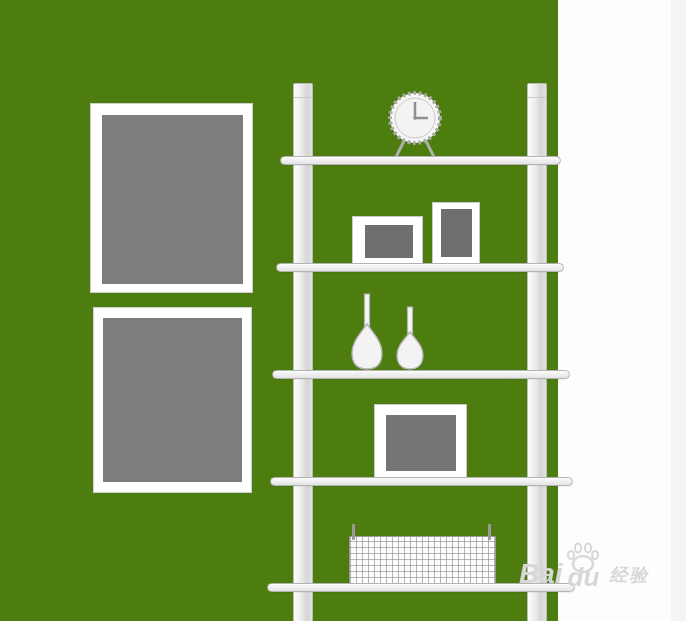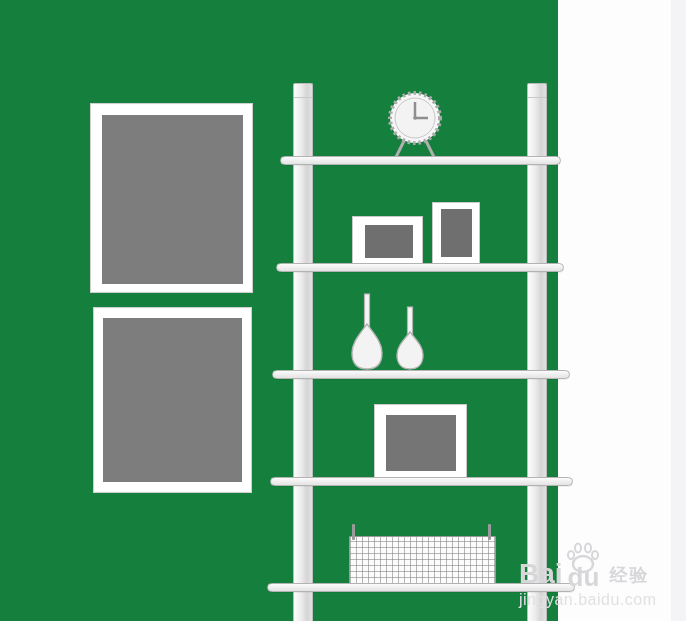--- a/index.html
+++ b/index.html
@@ -1,18 +1,18 @@
 <!DOCTYPE html>
 <html><head>
 <meta charset="utf-8">
 <style>
   * { margin:0; padding:0; box-sizing:border-box; }
   html,body { width:686px; height:621px; }
   body { font-family:"Liberation Sans", sans-serif; background:#fdfdfe; overflow:hidden; }
-  .canvas { position:relative; width:558px; height:621px; background:#15803d; }
+  .canvas { position:relative; width:558px; height:621px; background:#4d7c0f;font-style:italic; }
 
   
   .right-strip { position:absolute; left:671px; top:0; width:15px; height:621px; background:#f4f4f6; }
 
   
   .wall-frame { position:absolute; background:#ffffff; border:1px solid #cfcfcf; box-shadow:0 0 0 1px #fbfbfb inset; }
   .wall-frame .art { position:absolute; background:#7d7d7d; }
   .frame-top { left:90px; top:103px; width:163px; height:190px; }
   .frame-top .art { left:11px; top:11px; right:9px; bottom:8px; }
   .frame-bottom { left:93px; top:307px; width:159px; height:186px; }
@@ -139,16 +139,15 @@
           <ellipse cx="18" cy="22" rx="10" ry="8" fill="none" stroke="#d7d7da" stroke-width="2.4"></ellipse>
           <ellipse cx="6" cy="13" rx="3" ry="4" fill="none" stroke="#d7d7da" stroke-width="2"></ellipse>
           <ellipse cx="13" cy="6" rx="3" ry="4.5" fill="none" stroke="#d7d7da" stroke-width="2"></ellipse>
           <ellipse cx="23" cy="6" rx="3" ry="4.5" fill="none" stroke="#d7d7da" stroke-width="2"></ellipse>
           <ellipse cx="30" cy="13" rx="3" ry="4" fill="none" stroke="#d7d7da" stroke-width="2"></ellipse>
         </svg>
         <span class="wm-du">du</span>
       </span>
       <span class="wm-cn">经验</span>
     </div>
-    <div class="wm-url">jingyan.baidu.com</div>
   </div>
 
 </div>
 
 </body></html>

